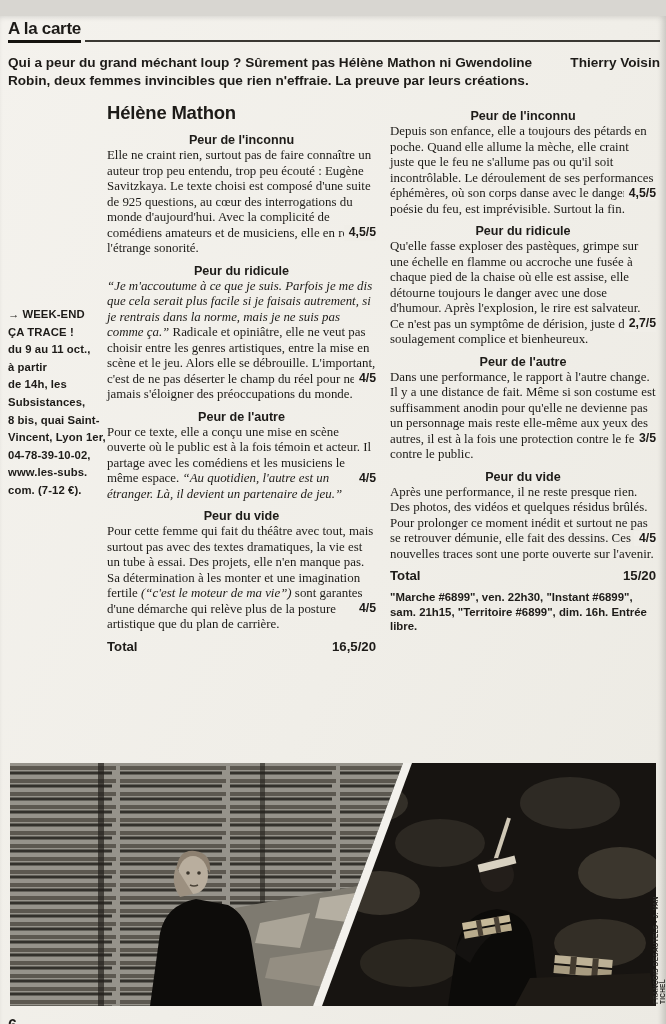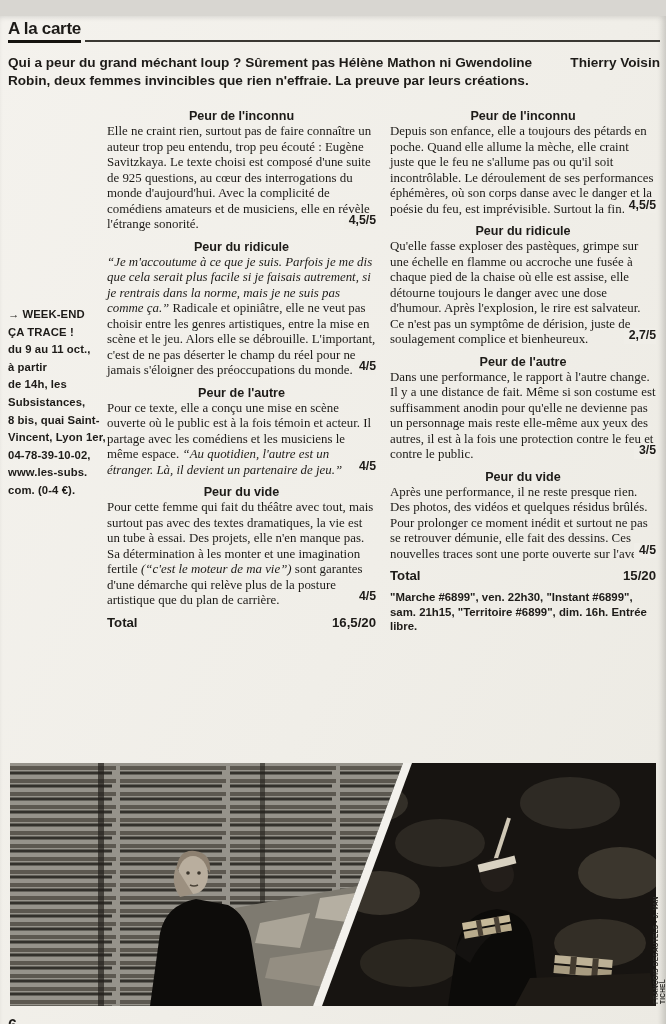--- a/index.html
+++ b/index.html
@@ -18,21 +18,21 @@
   .main{display:grid;grid-template-columns:99px 283px 268px;padding:12px 8px 0 8px;height:563px;overflow:hidden;box-sizing:border-box;}
   aside.weekend{margin-top:204px;padding-right:10px;font-weight:700;font-size:11.3px;line-height:17.6px;letter-spacing:.1px;}
   aside.weekend .sline{white-space:nowrap;}
   .arrow{margin-right:3px;}
   .col{padding-right:14px;}
   .col.right{padding-right:2px;}
   .col h2{margin:0 0 9px;font-size:18.5px;letter-spacing:-.2px;}
   .sec h3{margin:7px 0 1px;font-size:12.6px;text-align:center;}
   .sec p{margin:0;position:relative;font-family:"Liberation Serif",serif;font-size:12.9px;line-height:15.5px;}
   .it{font-style:italic;}
-  .score{position:absolute;right:0;bottom:4px;font-family:"Liberation Sans",sans-serif;font-weight:700;font-size:12.3px;padding-left:5px;background:#f0eee8;}
+  .score{position:absolute;right:0;bottom:16px;font-family:"Liberation Sans",sans-serif;font-weight:700;font-size:12.3px;padding-left:5px;background:#f0eee8;}
   .total{display:flex;justify-content:space-between;font-weight:700;font-size:13.2px;margin-top:6px;}
   .infos{margin:7px 0 0;font-weight:700;font-size:11.4px;line-height:14.5px;}
   .photos{position:absolute;left:10px;top:747px;width:646px;height:243px;}
   .photos svg{display:block;}
   .credit{position:absolute;top:858px;right:0px;height:130px;writing-mode:vertical-rl;transform:rotate(180deg);
           font-size:6.4px;font-weight:700;letter-spacing:.3px;color:#2b2a27;text-align:left;}
   footer{position:absolute;left:8px;bottom:5px;display:flex;align-items:baseline;gap:11px;}
   .pageno{font-size:16px;font-weight:700;}
   .issue{font-size:10.3px;font-weight:700;letter-spacing:.4px;}
 </style>
@@ -58,24 +58,25 @@
       <div class="sline"><span class="arrow">→</span><span>WEEK-END</span></div>
       <div class="sline">ÇA TRACE !</div>
       <div class="sline">du 9 au 11 oct.,</div>
       <div class="sline">à partir</div>
       <div class="sline">de 14h, les</div>
       <div class="sline">Subsistances,</div>
       <div class="sline">8 bis, quai Saint-</div>
       <div class="sline">Vincent, Lyon 1er,</div>
       <div class="sline">04-78-39-10-02,</div>
       <div class="sline">www.les-subs.</div>
-      <div class="sline">com. (0-4 €).</div>
+      <div class="sline">com. (7-12 €).</div>
     </aside>
 
     <section class="col">
+      <h2>Hélène Mathon</h2>
 
       <div class="sec">
         <h3>Peur de l'inconnu</h3>
         <p>
           <span>Elle ne craint rien, surtout pas de faire connaître un auteur trop peu entendu, trop peu écouté : Eugène Savitzkaya. Le texte choisi est composé d'une suite de 925 questions, au cœur des interrogations du monde d'aujourd'hui. Avec la complicité de comédiens amateurs et de musiciens, elle en révèle l'étrange sonorité.</span>
           <span class="score">4,5/5</span>
         </p>
       </div>
 
       <div class="sec">

